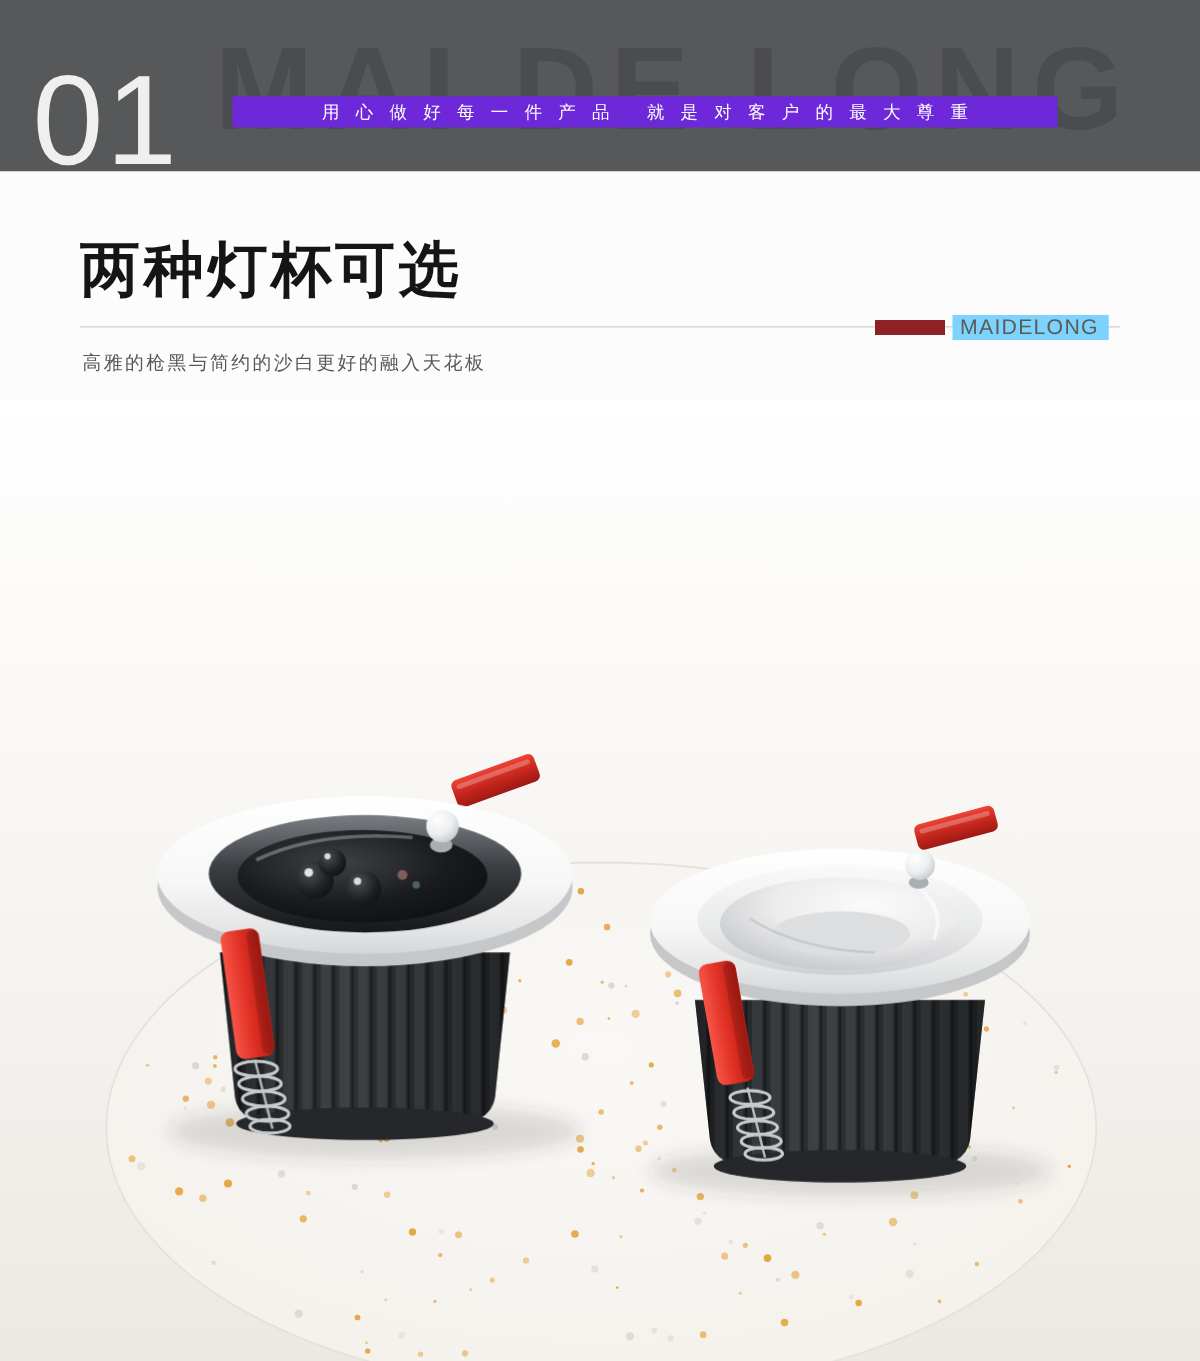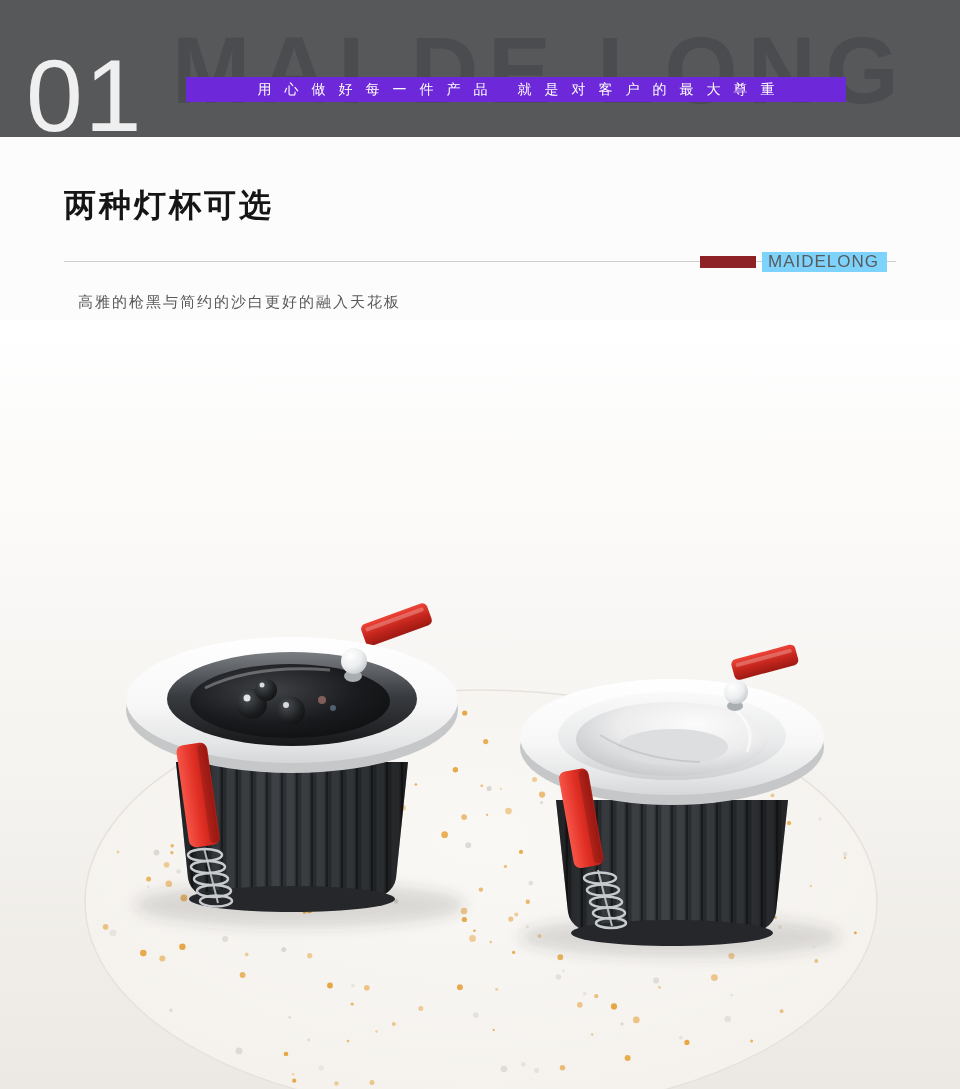--- a/index.html
+++ b/index.html
@@ -7,25 +7,25 @@
     position:relative;width:960px;height:1089px;overflow:hidden;margin:0 auto;
     background:#fcfcfc;font-family:"Liberation Sans","DejaVu Sans",sans-serif;
   }
   
   .banner{position:absolute;left:0;top:0;width:960px;height:137px;background:#57585a;overflow:hidden;}
   .num{position:absolute;left:26px;top:14px;font-size:102px;line-height:1;font-weight:300;color:#efefef;letter-spacing:2px;margin-top:31px;}
   .watermark{position:absolute;left:172px;top:22px;font-size:94px;line-height:1.05;font-weight:700;color:#4b4c4f;letter-spacing:10px;white-space:nowrap;}
   .slogan-bar{position:absolute;left:186px;top:77px;width:660px;height:25px;background:#6d28d9;display:flex;align-items:center;justify-content:center;}
   .slogan{color:#ffffff;font-size:14px;font-weight:500;letter-spacing:13px;white-space:nowrap;padding-left:13px;}
   
-  .title{position:absolute;left:64px;top:184px;margin:0;font-size:32px;font-weight:700;color:#151515;letter-spacing:3px;}
+  .title{position:absolute;left:64px;top:184px;margin:0;font-size:48px;font-weight:700;color:#151515;letter-spacing:3px;}
   .rule{position:absolute;left:64px;top:261px;width:832px;height:1px;background:#cfcfcf;}
   .chip{position:absolute;left:700px;top:256px;width:56px;height:12px;background:#8e2126;}
   .brand{position:absolute;left:762px;top:252px;font-size:17px;line-height:20px;color:#5a5a5a;letter-spacing:1px;background:#7dd3fc;padding:0 8px 0 6px;}
-  .sub{position:absolute;left:66px;top:281px;margin:12px;font-size:15px;color:#585858;letter-spacing:2px;}
+  .sub{position:absolute;left:66px;top:281px;margin:0;font-size:15px;color:#585858;letter-spacing:2px;}
   
   .stage{position:absolute;left:0;top:320px;width:960px;height:769px;}
   .callout{position:absolute;width:110px;text-align:center;font-size:27px;color:#1d1d1d;letter-spacing:4px;font-weight:500;}
   .callout-left{left:230px;top:448px;}
   .callout-right{left:613px;top:491px;}
   .pointer{position:absolute;width:1px;background:#9c9c9c;}
   .pointer-left{left:285px;top:489px;height:122px;}
   .pointer-right{left:662px;top:531px;height:112px;transform:rotate(3deg);transform-origin:top center;}
 </style>
 </head>

